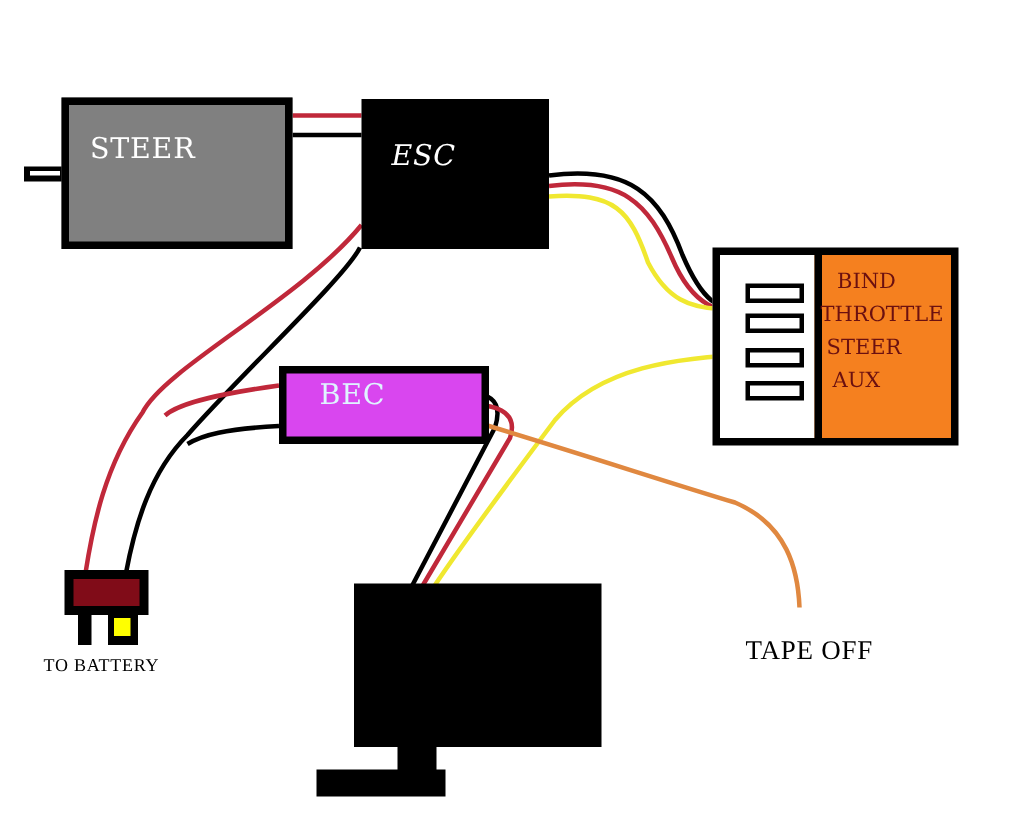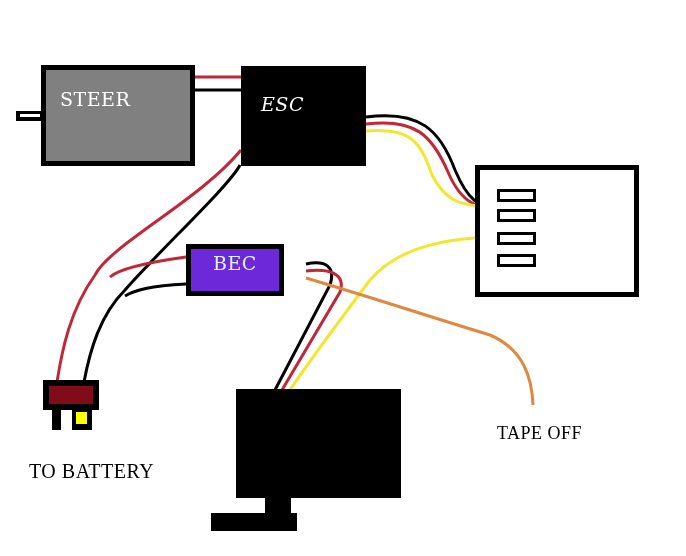--- a/index.html
+++ b/index.html
@@ -3,21 +3,21 @@
 <meta charset="utf-8">
 <style>
   html, body { margin: 0; padding: 0; background: #ffffff; }
   body { width: 686px; height: 556px; position: relative; overflow: hidden; font-family: "DejaVu Serif", serif; }
   .abs { position: absolute; }
   .box { position: absolute; box-sizing: border-box; }
   .motor { left: 41px; top: 65px; width: 154px; height: 101px; background: #808080; border: 5px solid #000; }
   .shaft { left: 16px; top: 111px; width: 26px; height: 10px; background: #000; }
   .shaft-inner { position:absolute; left: 4px; top: 3px; width: 20px; height: 3px; background: #fff; }
   .esc { left: 241px; top: 66px; width: 125px; height: 100px; background: #000; font-style: italic; }
-  .bec { left: 186px; top: 244px; width: 98px; height: 52px; background: #6d28d9; border: 5px solid #000; padding-left: 44px; }
+  .bec { left: 186px; top: 244px; width: 140px; height: 52px; background: #d946ef; border: 5px solid #000; padding-left: 44px; }
   .rx { left: 475px; top: 165px; width: 164px; height: 132px; border: 5px solid #000; background: #fff; }
   .rx-orange { position:absolute; left: 63px; top: 0; right: 0; bottom: 0; background: #f5801f; border-left: 5px solid #000; }
   .slot { position:absolute; left: 17px; width: 33px; height: 7px; border: 3px solid #000; background: #fff; }
   .lbl-white { color: #ffffff; font-size: 19px; letter-spacing: 0.5px; }
   .lbl-dark { color: #000; font-size: 18px; letter-spacing: 0.5px; font-family: Liberation Serif, serif; }
   .chan { position:absolute; color: #6b1010; font-size: 14px; }
   .plug { left: 43px; top: 380px; width: 56px; height: 30px; background: #000; }
   .plug-red { position:absolute; left: 6px; top: 6px; width: 44px; height: 18px; background: #800c18; }
   .pin-left { left: 52px; top: 408px; width: 9px; height: 22px; background: #000; }
   .pin-right { left: 72px; top: 408px; width: 20px; height: 22px; background: #000; }
@@ -66,28 +66,34 @@
 
 <div class="box bec">
   <span class="abs lbl-white" style="left:22px;top:3px;color:#dff4ff;">BEC</span>
 </div>
 
 <div class="box rx">
   <div class="slot" style="top:19px;"></div>
   <div class="slot" style="top:39px;"></div>
   <div class="slot" style="top:62px;"></div>
   <div class="slot" style="top:84px;"></div>
+  <div class="rx-orange">
+    <span class="chan" style="left:10px;top:10px;">BIND</span>
+    <span class="chan" style="left:-1px;top:32px;">THROTTLE</span>
+    <span class="chan" style="left:3px;top:54px;">STEER</span>
+    <span class="chan" style="left:7px;top:76px;">AUX</span>
+  </div>
 </div>
 
 <div class="box plug">
     <div class="plug-red"></div>
   </div>
 <div class="box pin-left"></div>
 <div class="box pin-right">
     <div class="pin-right-y"></div>
   </div>
-<span class="abs lbl-dark" style="left:29px;top:460px;font-size:20px;">TO BATTERY</span>
+<span class="abs lbl-dark" style="left:29px;top:436px;font-size:12px;">TO BATTERY</span>
 
 <div class="box servo"></div>
 <div class="box servo-neck"></div>
 <div class="box servo-base"></div>
 
 <span class="abs lbl-dark" style="left:497px;top:423px;">TAPE OFF</span>
 
 </body></html>

